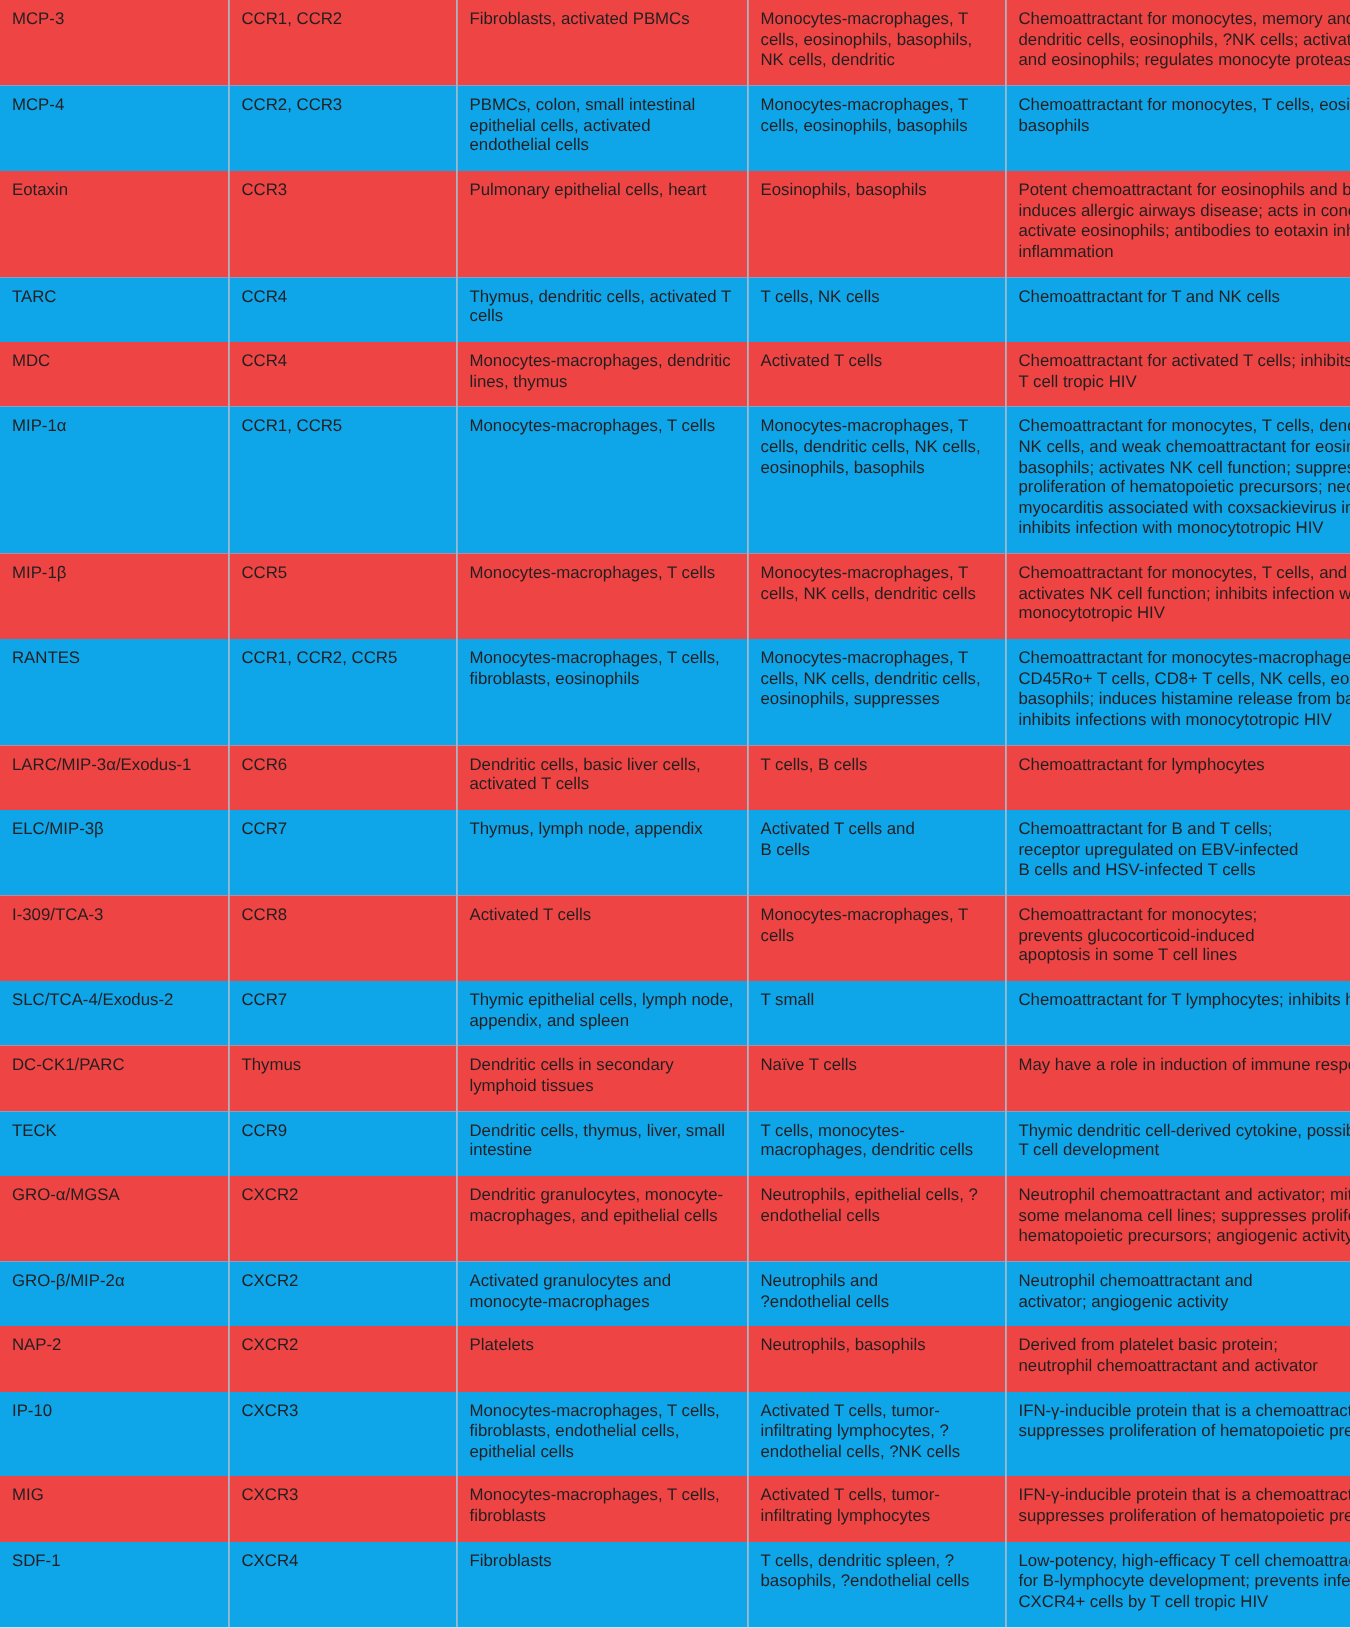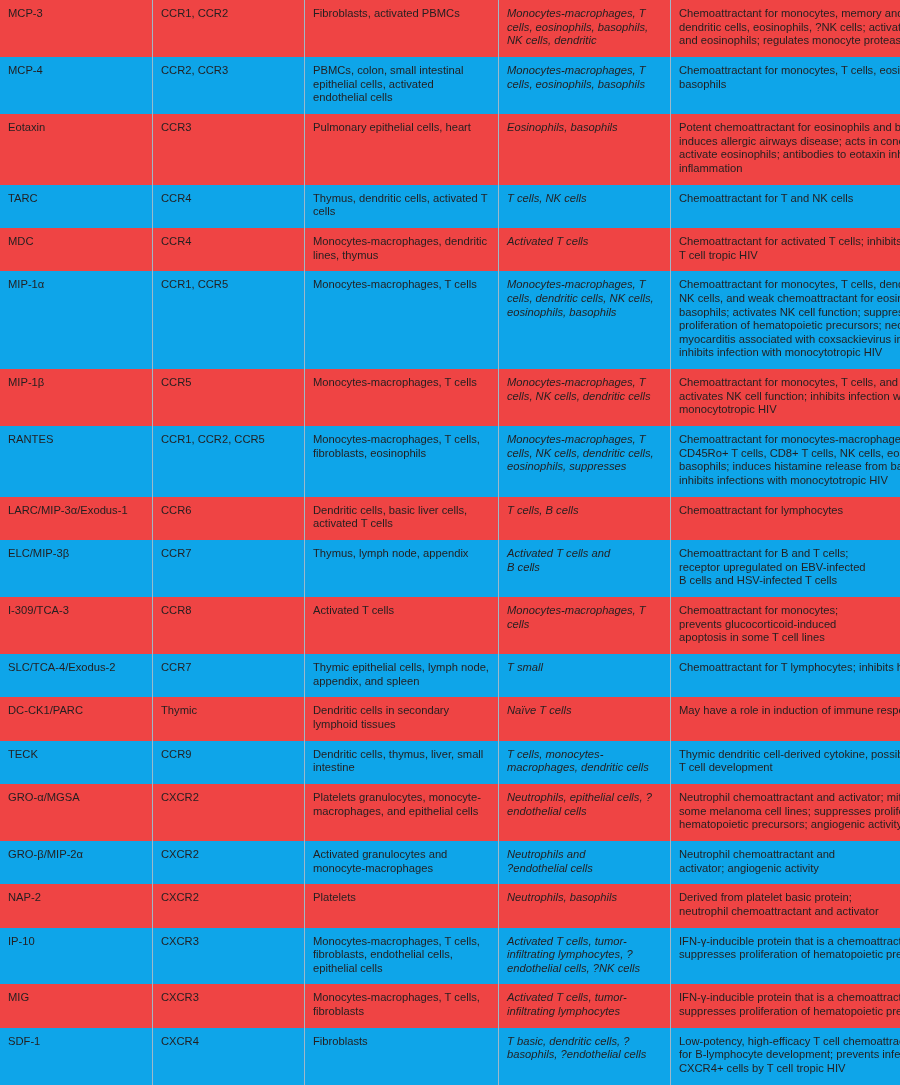--- a/index.html
+++ b/index.html
@@ -34,21 +34,21 @@
   }
   table.chemokine-table tr.row-even td {
     background: #ef4444;
   }
   table.chemokine-table tr.row-odd td {
     background: #0ea5e9;
   }
   .c0 { width: 136px; }
   .c1 { width: 135px; }
   .c2 { width: 177px; }
-  .c3 { width: 155px; font-style: italic; }
+  .c3 { width: 155px; }
   .c4 { width: 297px; }
 </style>
 </head>
 <body>
 
 <table class="chemokine-table">
   <tbody>
 
     <tr class="row-even">
       <td class="col0 c0">MCP-3</td>
@@ -148,38 +148,38 @@
     <tr class="row-odd">
       <td class="col0 c0">SLC/TCA-4/Exodus-2</td>
       <td class="col1 c1">CCR7</td>
       <td class="col2 c2">Thymic epithelial cells, lymph node, appendix, and spleen</td>
       <td class="col3 c3">T small</td>
       <td class="col4 c4">Chemoattractant for T lymphocytes; inhibits hematopoiesis</td>
     </tr>
 
     <tr class="row-even">
       <td class="col0 c0">DC-CK1/PARC</td>
-      <td class="col1 c1">Thymic</td>
+      <td class="col1 c1">Thymus</td>
       <td class="col2 c2">Dendritic cells in secondary lymphoid tissues</td>
       <td class="col3 c3">Naïve T cells</td>
       <td class="col4 c4">May have a role in induction of immune responses</td>
     </tr>
 
     <tr class="row-odd">
       <td class="col0 c0">TECK</td>
       <td class="col1 c1">CCR9</td>
       <td class="col2 c2">Dendritic cells, thymus, liver, small intestine</td>
       <td class="col3 c3">T cells, monocytes-macrophages, dendritic cells</td>
       <td class="col4 c4">Thymic dendritic cell-derived cytokine, possibly involved in T cell development</td>
     </tr>
 
     <tr class="row-even">
       <td class="col0 c0">GRO-α/MGSA</td>
       <td class="col1 c1">CXCR2</td>
-      <td class="col2 c2">Platelets granulocytes, monocyte-macrophages, and epithelial cells</td>
+      <td class="col2 c2">Dendritic granulocytes, monocyte-macrophages, and epithelial cells</td>
       <td class="col3 c3">Neutrophils, epithelial cells, ?endothelial cells</td>
       <td class="col4 c4">Neutrophil chemoattractant and activator; mitogenic for some melanoma cell lines; suppresses proliferation of hematopoietic precursors; angiogenic activity</td>
     </tr>
 
     <tr class="row-odd">
       <td class="col0 c0">GRO-β/MIP-2α</td>
       <td class="col1 c1">CXCR2</td>
       <td class="col2 c2">Activated granulocytes and monocyte-macrophages</td>
       <td class="col3 c3" style="white-space: pre-line;">Neutrophils and
 ?endothelial cells</td>
@@ -209,18 +209,18 @@
       <td class="col1 c1">CXCR3</td>
       <td class="col2 c2">Monocytes-macrophages, T cells, fibroblasts</td>
       <td class="col3 c3">Activated T cells, tumor-infiltrating lymphocytes</td>
       <td class="col4 c4">IFN-γ-inducible protein that is a chemoattractant for T cells; suppresses proliferation of hematopoietic precursors</td>
     </tr>
 
     <tr class="row-odd">
       <td class="col0 c0">SDF-1</td>
       <td class="col1 c1">CXCR4</td>
       <td class="col2 c2">Fibroblasts</td>
-      <td class="col3 c3">T basic, dendritic cells, ?basophils, ?endothelial cells</td>
+      <td class="col3 c3">T cells, dendritic spleen, ?basophils, ?endothelial cells</td>
       <td class="col4 c4">Low-potency, high-efficacy T cell chemoattractant; required for B-lymphocyte development; prevents infection of CD4+, CXCR4+ cells by T cell tropic HIV</td>
     </tr>
 
   </tbody>
 </table>
 
 </body></html>

